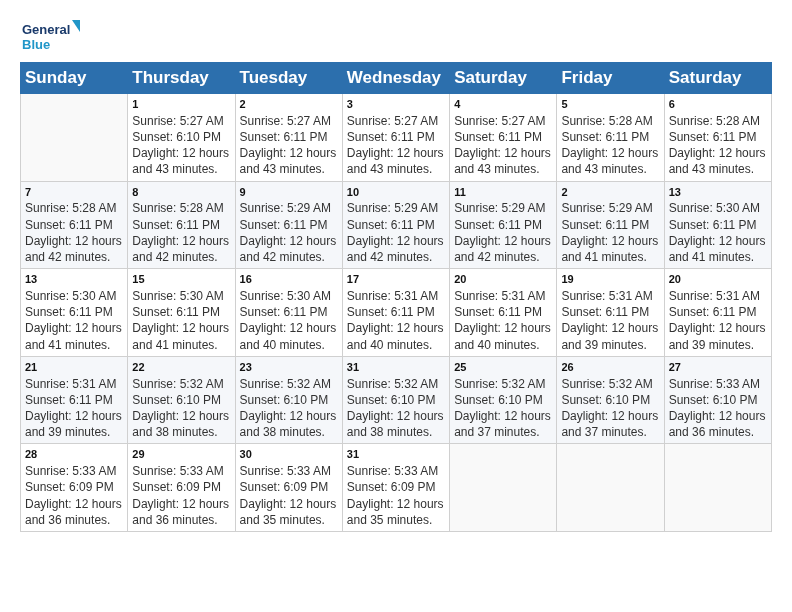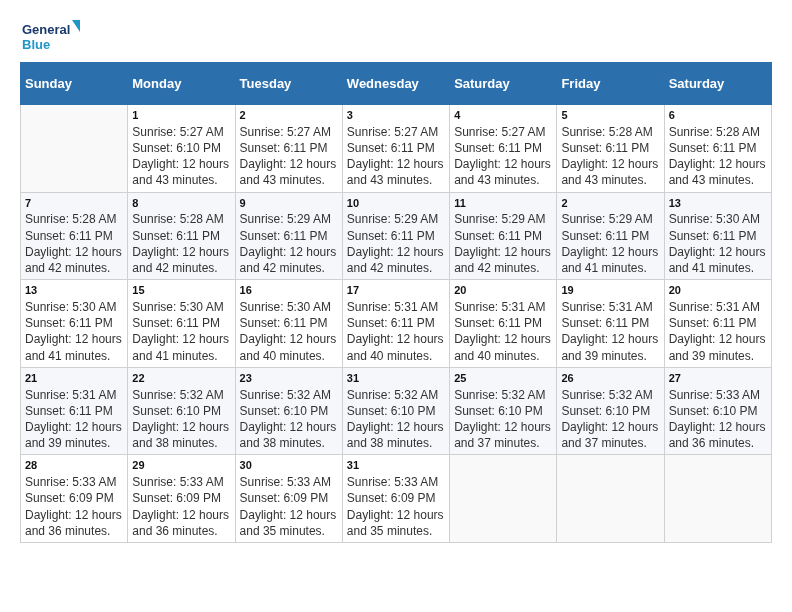--- a/index.html
+++ b/index.html
@@ -42,23 +42,23 @@
       margin-top: 2px;
     }
     .calendar-table {
       width: 100%;
       border-collapse: collapse;
       font-size: 9.5px;
     }
     .calendar-table thead tr th {
       background: #2c6fad;
       color: #fff;
-      font-size: 13px;
+      font-size: 17px;
       font-weight: bold;
-      padding: 13px 4px;
+      padding: 5px 4px;
       text-align: left;
       border: 1px solid #2c6fad;
     }
     .calendar-table tbody tr td {
       vertical-align: top;
       border: 1px solid #d0d0d0;
       padding: 3px 4px;
       width: calc(100% / 7);
       height: 78px;
       color: #222;
@@ -100,21 +100,21 @@
     <div class="title-area">
       <div class="month-title"></div>
       <div class="location-title"></div>
     </div>
   </div>
 
   <table class="calendar-table">
     <thead>
       <tr>
       <th>Sunday</th>
-          <th>Monday</th>
+          <th>Thursday</th>
           <th>Tuesday</th>
           <th>Wednesday</th>
           <th>Saturday</th>
           <th>Friday</th>
           <th>Saturday</th>
         </tr>
     </thead>
     <tbody id="calendar-body">
     <tr>
           <td class="empty"></td>

